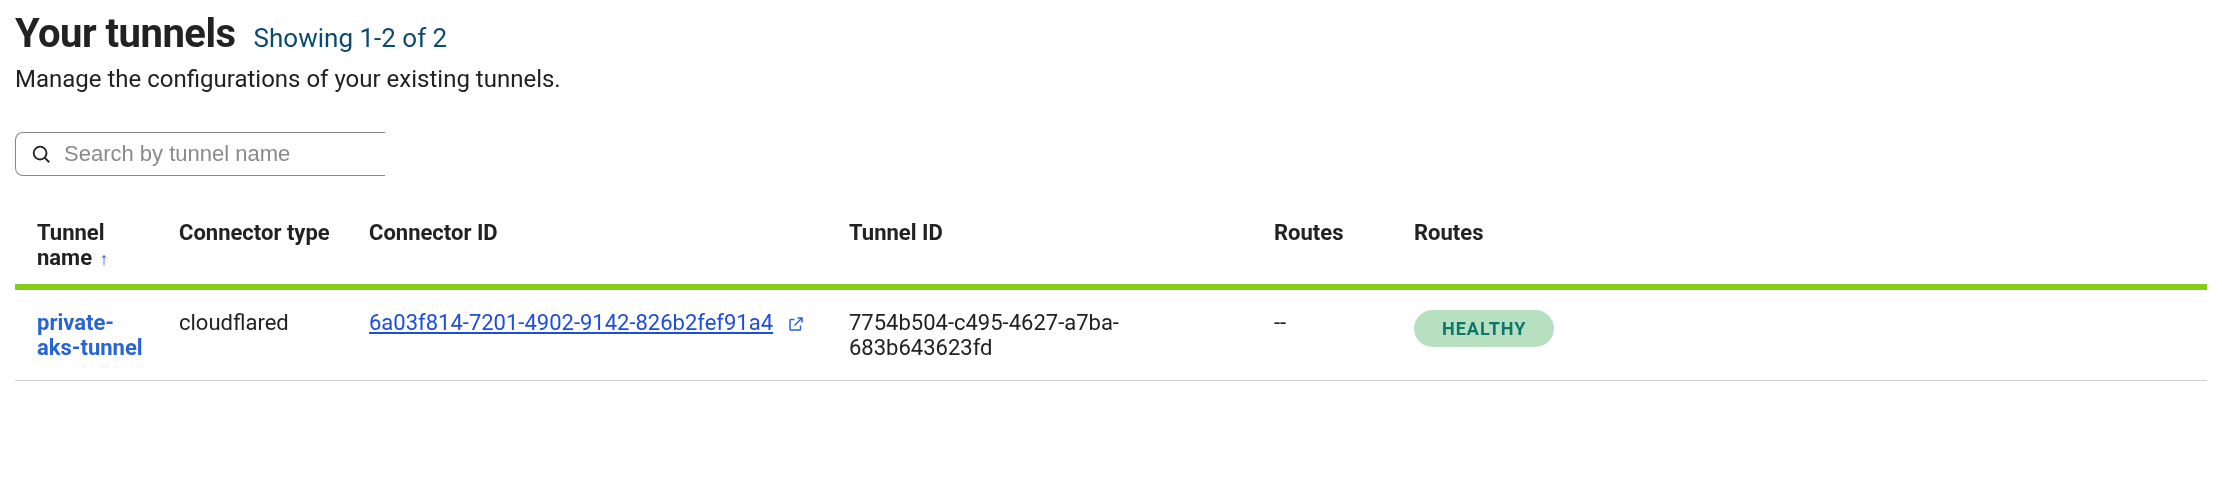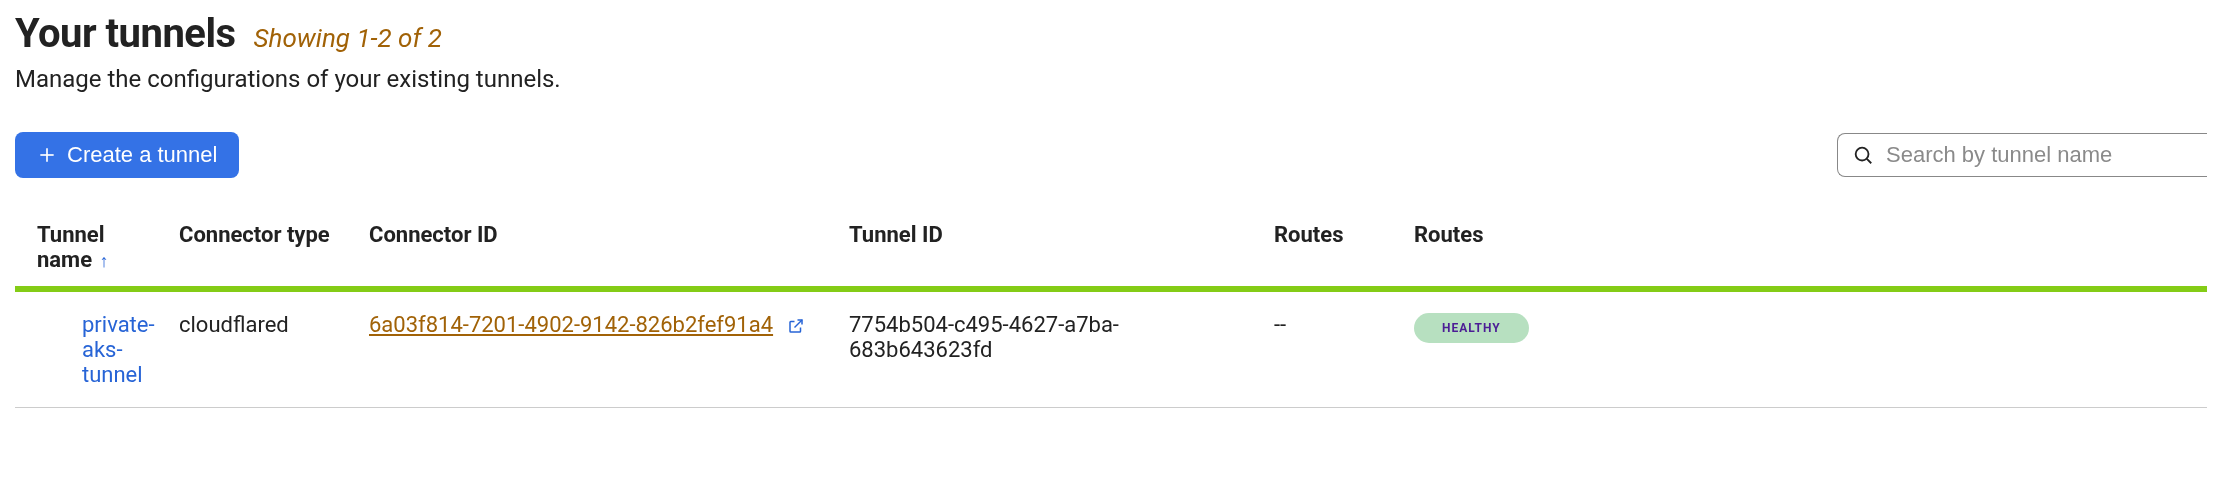--- a/index.html
+++ b/index.html
@@ -21,22 +21,21 @@
       margin-bottom: 8px;
     }
     .page-title {
       font-size: 40px;
       font-weight: 700;
       color: #222;
       letter-spacing: -0.5px;
     }
     .page-subtitle {
       font-size: 26px;
-      font-style: italic;
-      color: #a16207;
+      color: #0c4a6e;
       font-weight: 400;
     }
     .page-description {
       font-size: 24px;
       color: #222;
       margin-bottom: 39px;
     }
     .actions-row {
       display: flex;
       justify-content: space-between;
@@ -137,72 +136,64 @@
       width: 425px;
     }
     .col-routes {
       width: 140px;
     }
     .col-status {
       width: auto;
     }
     .tunnel-name-link {
       color: #2764d6;
-      font-weight: 400;
+      font-weight: 700;
       text-decoration: none;
       word-break: break-word;
       display: inline-block;
       max-width: 110px;
-      margin-left: 45px;
     }
     .connector-link {
-      color: #a16207;
+      color: #1d4ed8;
       text-decoration: underline;
     }
     .ext-icon {
       width: 18px;
       height: 18px;
       stroke: #2764d6;
       stroke-width: 2;
       fill: none;
       vertical-align: middle;
       margin-left: 8px;
     }
     .badge-healthy {
       display: inline-block;
       background: #b7e0c0;
-      color: #4c1d95;
-      font-weight: 700;
-      font-size: 12px;
+      color: #0f766e;
+      font-weight: 700;
+      font-size: 18px;
       letter-spacing: 1px;
       padding: 8px 28px;
       border-radius: 999px;
     }
     .name-label-wrap {
       display: block;
     }
   </style>
 </head>
 <body>
 
 <div class="header-row">
   <h1 class="page-title">Your tunnels</h1>
   <span class="page-subtitle">Showing 1-2 of 2</span>
 </div>
 
 <p class="page-description">Manage the configurations of your existing tunnels.</p>
 
 <div class="actions-row">
-  <button class="create-btn">
-    <svg viewBox="0 0 24 24">
-      <line x1="12" y1="4" x2="12" y2="20"></line>
-      <line x1="4" y1="12" x2="20" y2="12"></line>
-    </svg>
-    <span>Create a tunnel</span>
-  </button>
 
   <div class="search-wrap">
     <svg viewBox="0 0 24 24">
       <circle cx="11" cy="11" r="7"></circle>
       <line x1="21" y1="21" x2="16.2" y2="16.2"></line>
     </svg>
     <input type="text" class="search-input" placeholder="Search by tunnel name" style="">
   </div>
 </div>
 

